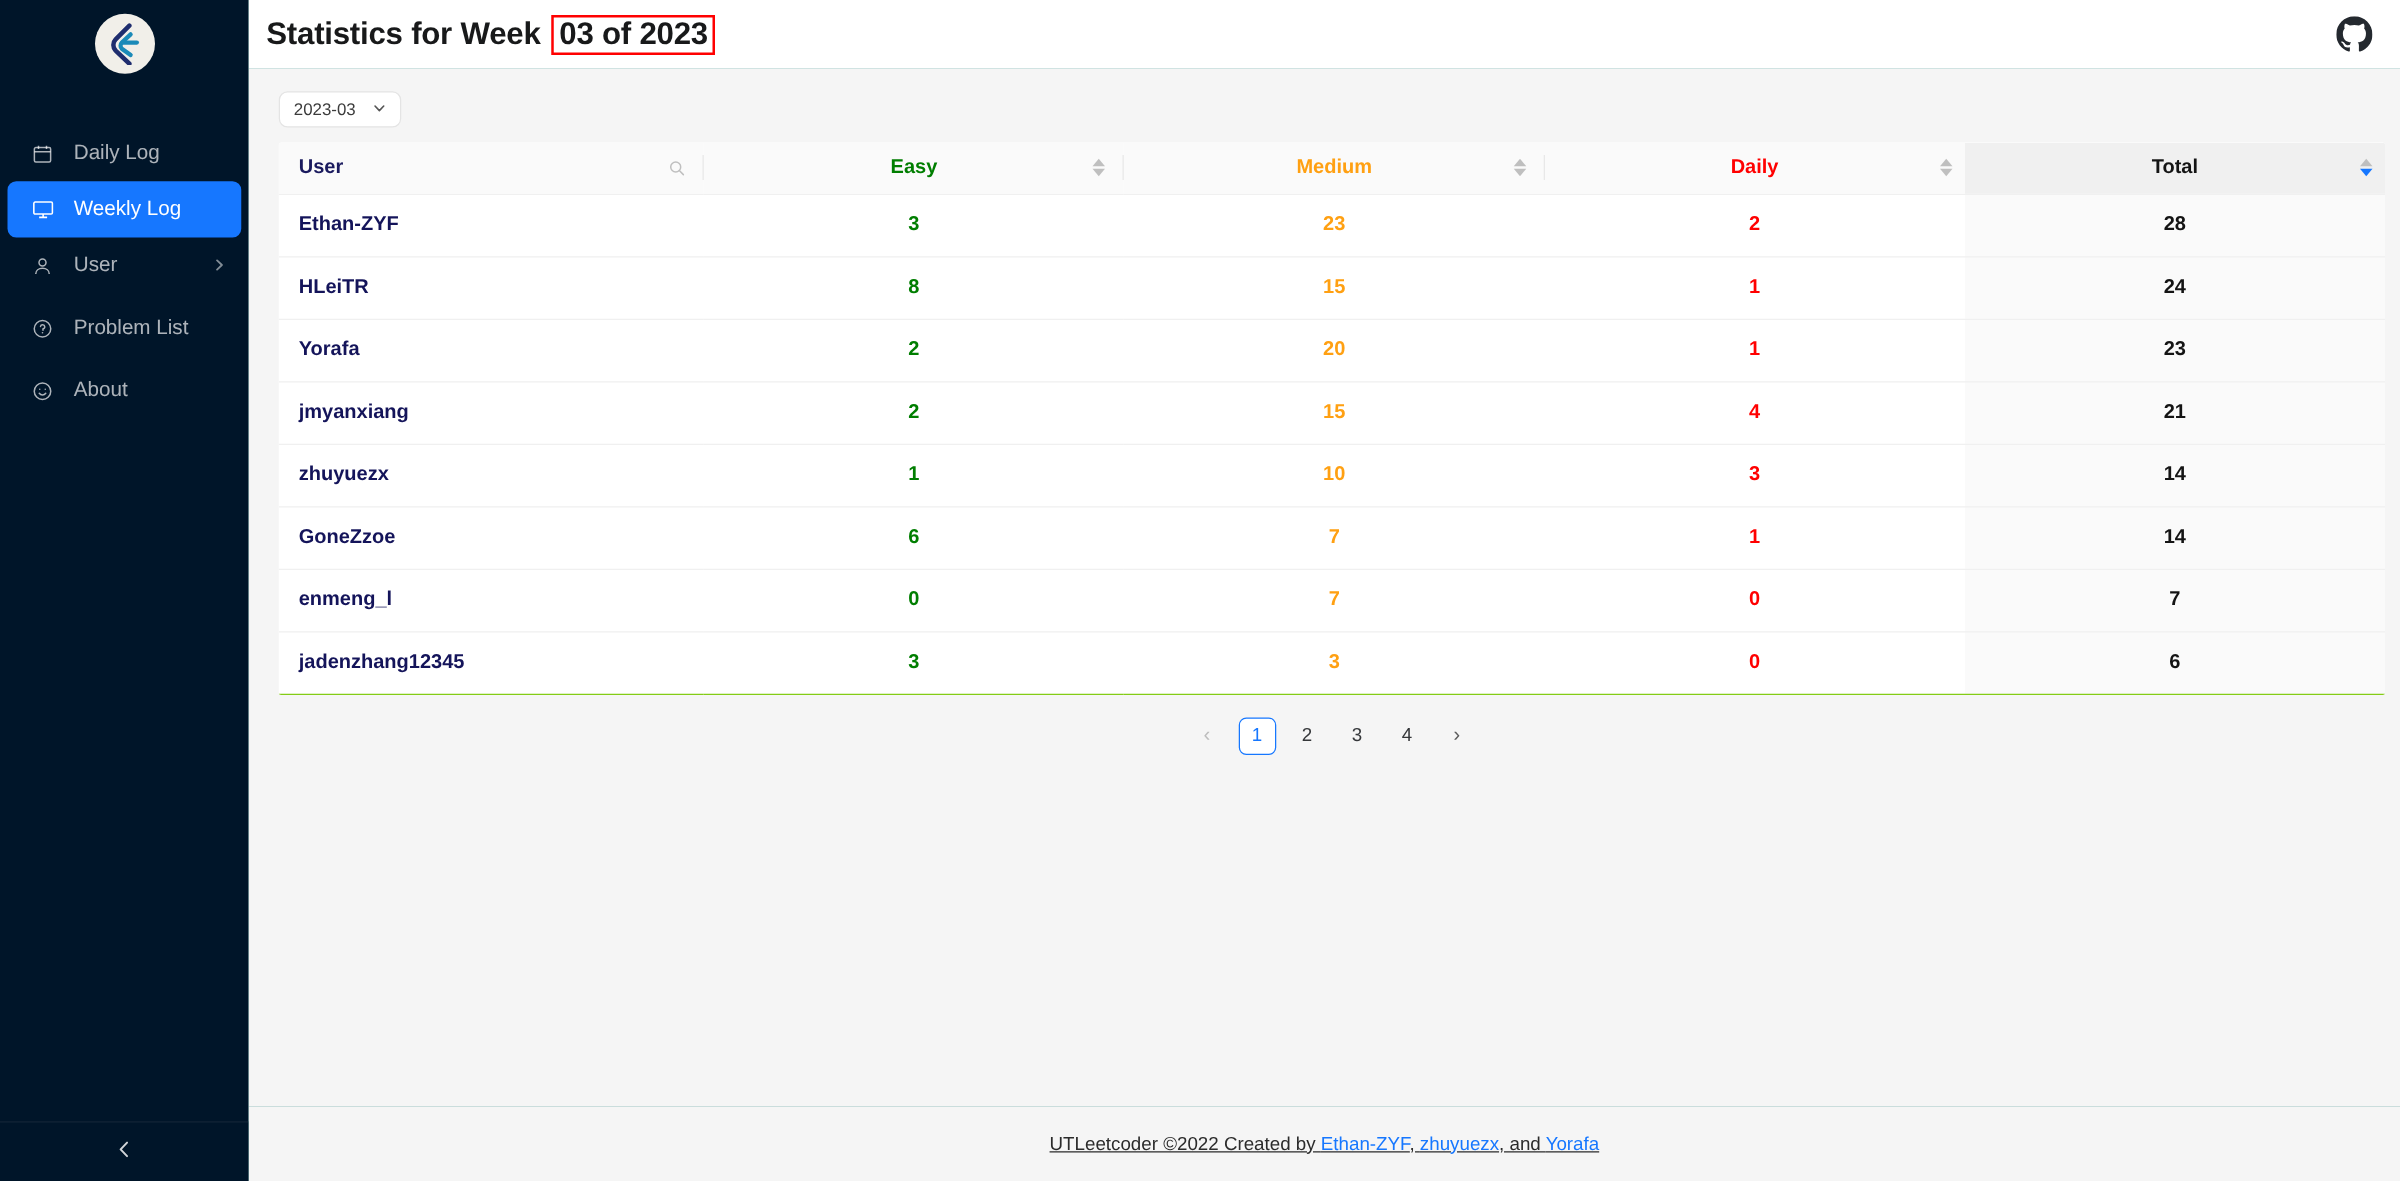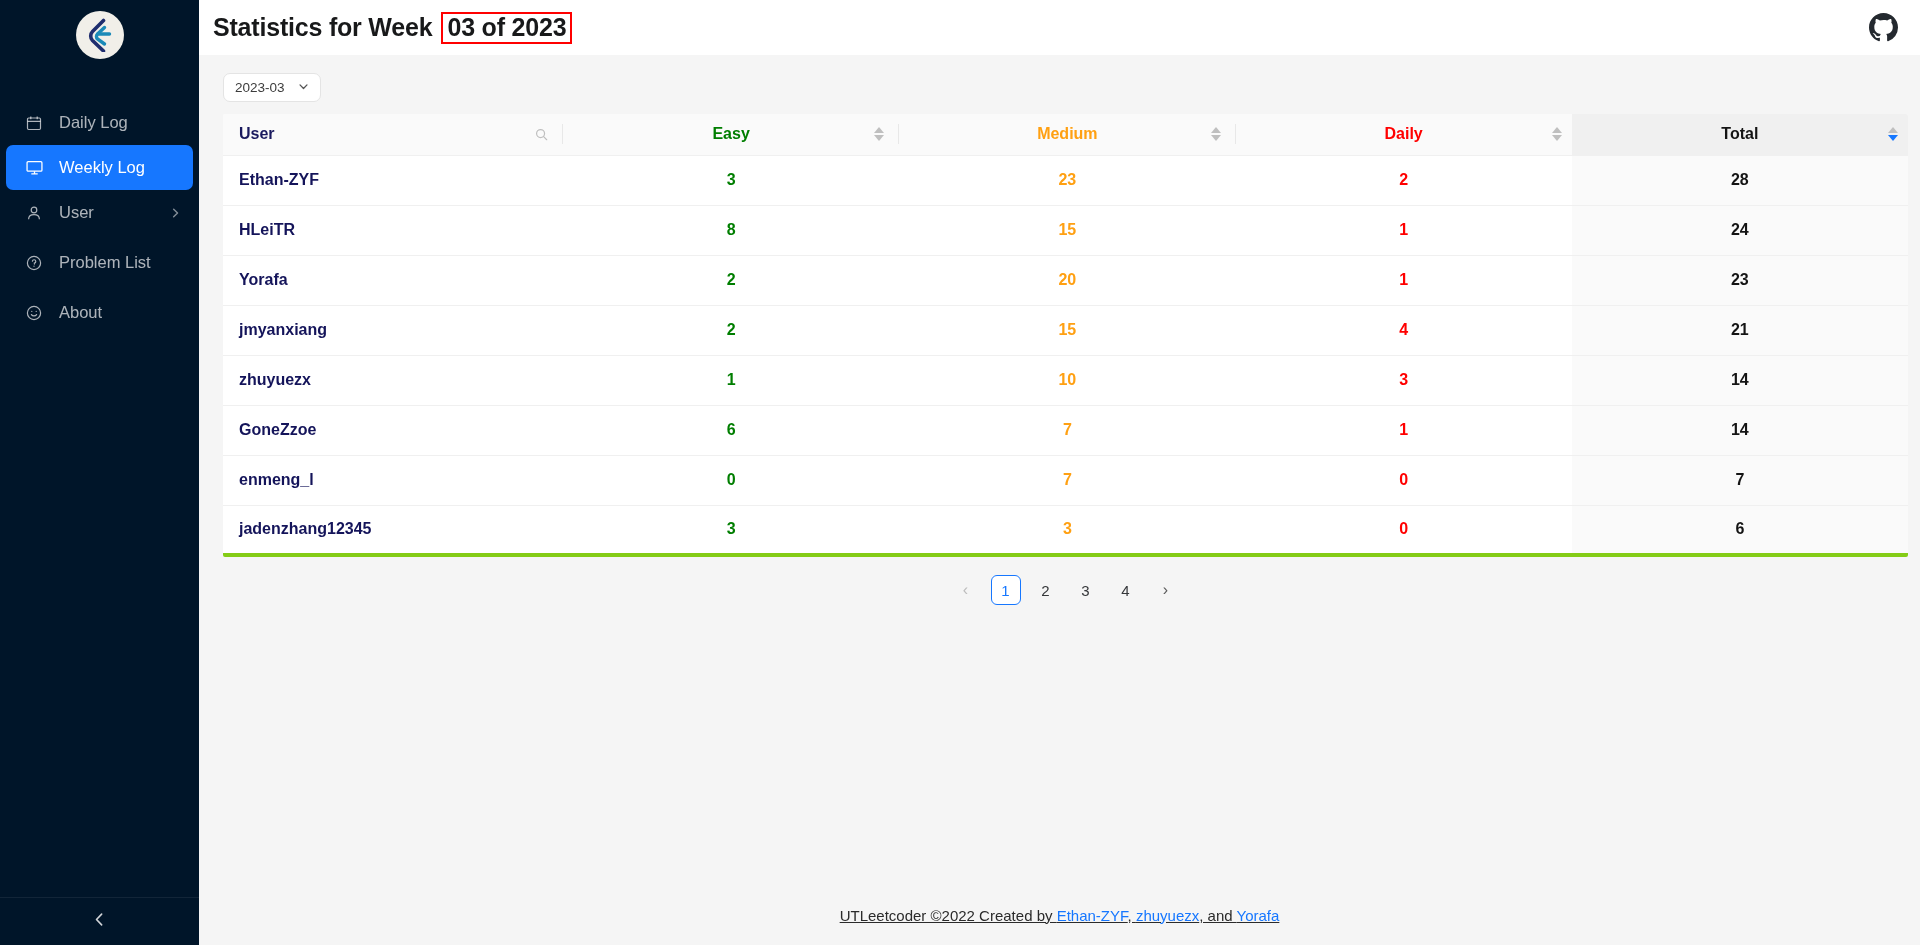--- a/index.html
+++ b/index.html
@@ -122,21 +122,21 @@
     font-size: 16px; font-weight: bold;
     border-bottom: 1px solid #f0f0f0;
     text-align: center;
     vertical-align: middle;
   }
   tbody td.cell-user { text-align: left; color: #14145a; cursor: pointer; }
   tbody td.cell-easy { color: #007e00; }
   tbody td.cell-medium { color: #ffa012; }
   tbody td.cell-hard { color: #ff0000; }
   tbody td.cell-total { color: #141414; background: #fafafa; text-align: center; }
-  tbody tr:last-child td { border-bottom: 4px solid #84cc16; }
+  tbody tr:last-child td { border-bottom: 1px solid #84cc16; }
 
   
   .pagination {
     display: flex; align-items: center; justify-content: center;
     gap: 10px; padding: 18px 0 0 0;
   }
   .pg-item {
     min-width: 30px; height: 30px; border-radius: 6px;
     display: flex; align-items: center; justify-content: center;
     font-size: 15px; color: #35373a; cursor: pointer;

